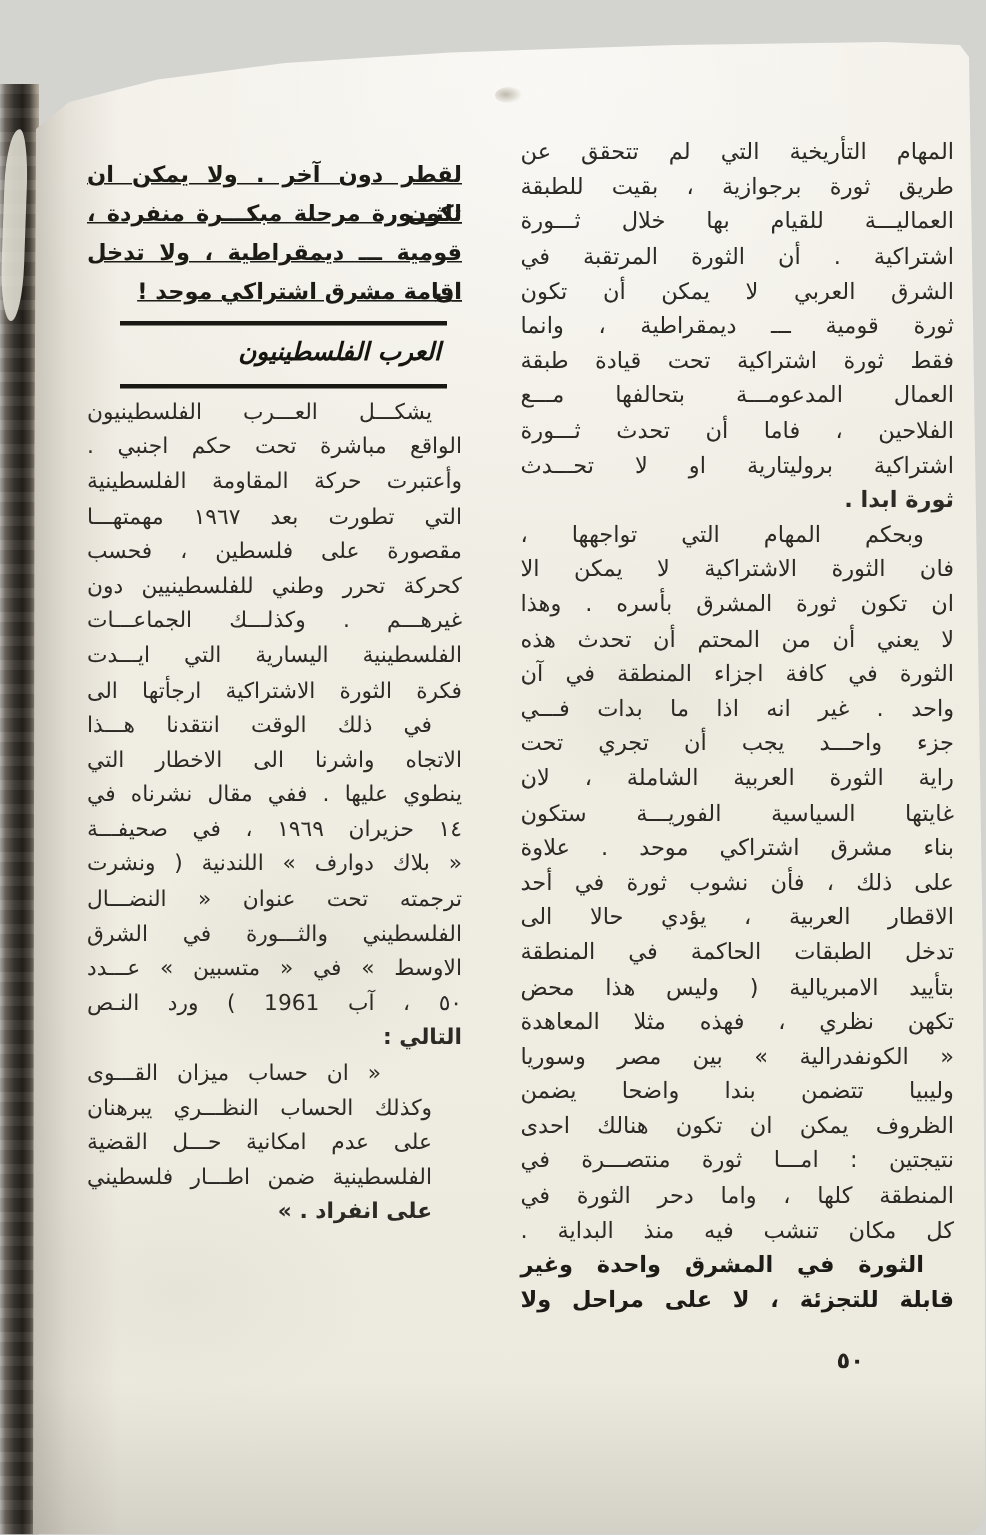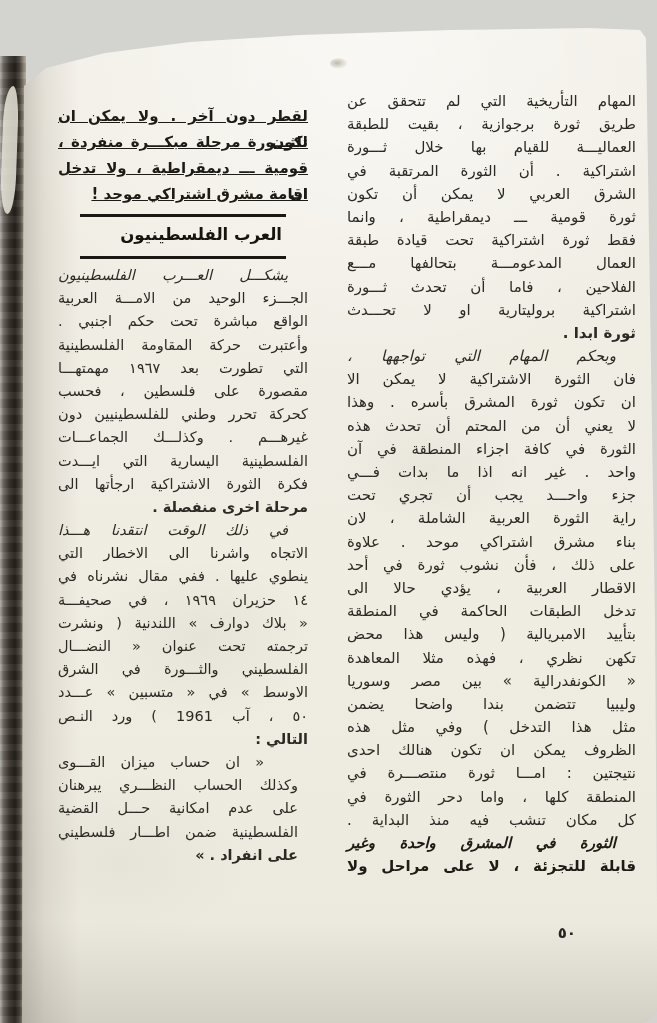--- a/index.html
+++ b/index.html
@@ -44,37 +44,38 @@
   .col{position:absolute;direction:rtl;color:#2c2a25;}
   .col-right{left:347px;top:90px;width:289px;font-size:15px;}
   .col-left{left:58px;top:103px;width:250px;font-size:14.5px;}
   .line{
     line-height:23.2px;height:23.2px;
     text-align:justify;text-align-last:justify;
     overflow:visible;
   }
   .line.end{text-align-last:right;font-weight:bold;}
   .line.bold{font-weight:700;color:#1d1b16;}
-  .line.ind{text-indent:20px;font-style:italic;}
+  .line.ind{text-indent:20px;}
   .line.ind2{text-indent:34px;}
-  .line.qt{margin-right:10px;}
+  .line.qt{margin-right:20px;}
   .intro .line{line-height:26px;height:26px;font-size:15px;text-decoration:underline;}
   
   .heading-block{
-    margin:7px 22px 5px 22px;
+    margin:7px 10px 5px 22px;
     border-top:3.5px solid #191813;
     border-bottom:3.5px solid #191813;
     padding:5px 4px 8px 0;
+    font-style:italic;
   }
   .heading{
     font-weight:700;font-size:16.5px;line-height:26px;
     text-align:right;color:#16140f;
   }
   .pagenum{
-    position:absolute;left:536px;top:924px;width:40px;
+    position:absolute;left:536px;top:898px;width:40px;
     direction:rtl;font-size:15px;font-weight:700;color:#26231e;
   }
 </style>
 </head>
 <body>
 
 <div class="gutter"></div>
 <div class="page-under"></div>
 
 <div class="page">
@@ -93,59 +94,57 @@
       <div class="line">اشتراكية بروليتارية او لا تحـــدث</div>
       <div class="line end">ثورة ابدا .</div>
       <div class="line ind">وبحكم المهام التي تواجهها ،</div>
       <div class="line">فان الثورة الاشتراكية لا يمكن الا</div>
       <div class="line">ان تكون ثورة المشرق بأسره . وهذا</div>
       <div class="line">لا يعني أن من المحتم أن تحدث هذه</div>
       <div class="line">الثورة في كافة اجزاء المنطقة في آن</div>
       <div class="line">واحد . غير انه اذا ما بدات فـــي</div>
       <div class="line">جزء واحـــد يجب أن تجري تحت</div>
       <div class="line">راية الثورة العربية الشاملة ، لان</div>
+      <div class="line">غايتها السياسية الفوريـــة ستكون</div>
       <div class="line">بناء مشرق اشتراكي موحد . علاوة</div>
       <div class="line">على ذلك ، فأن نشوب ثورة في أحد</div>
       <div class="line">الاقطار العربية ، يؤدي حالا الى</div>
       <div class="line">تدخل الطبقات الحاكمة في المنطقة</div>
       <div class="line">بتأييد الامبريالية ( وليس هذا محض</div>
       <div class="line">تكهن نظري ، فهذه مثلا المعاهدة</div>
       <div class="line">« الكونفدرالية » بين مصر وسوريا</div>
       <div class="line">وليبيا تتضمن بندا واضحا يضمن</div>
-      <div class="line">مثل هذا التدخل ) وفي مثل هذه</div>
       <div class="line">الظروف يمكن ان تكون هنالك احدى</div>
       <div class="line">نتيجتين : امـــا ثورة منتصـــرة في</div>
       <div class="line">المنطقة كلها ، واما دحر الثورة في</div>
       <div class="line">كل مكان تنشب فيه منذ البداية .</div>
       <div class="line bold ind">الثورة في المشرق واحدة وغير</div>
       <div class="line bold">قابلة للتجزئة ، لا على مراحل ولا</div>
     </div>
 
   <div class="col col-left">
     <div class="intro">
         <div class="line bold">لقطر دون آخر . ولا يمكن ان تكون</div>
         <div class="line bold">للثـــورة مرحلة مبكـــرة منفردة ،</div>
         <div class="line bold">قومية ـــ ديمقراطية ، ولا تدخل ان</div>
         <div class="line end bold">اقامة مشرق اشتراكي موحد !</div>
       </div>
     <div class="heading-block">
       <div class="heading">العرب الفلسطينيون</div>
     </div>
     <div class="bodytext">
         <div class="line ind">يشكـــل العـــرب الفلسطينيون</div>
-        <div class="line">الجـــزء الوحيد من الامـــة العربية</div>
         <div class="line">الواقع مباشرة تحت حكم اجنبي .</div>
         <div class="line">وأعتبرت حركة المقاومة الفلسطينية</div>
         <div class="line">التي تطورت بعد ١٩٦٧ مهمتهـــا</div>
         <div class="line">مقصورة على فلسطين ، فحسب</div>
         <div class="line">كحركة تحرر وطني للفلسطينيين دون</div>
         <div class="line">غيرهـــم . وكذلـــك الجماعـــات</div>
         <div class="line">الفلسطينية اليسارية التي ايـــدت</div>
         <div class="line">فكرة الثورة الاشتراكية ارجأتها الى</div>
-        <div class="line end">مرحلة اخرى منفصلة .</div>
         <div class="line ind">في ذلك الوقت انتقدنا هـــذا</div>
         <div class="line">الاتجاه واشرنا الى الاخطار التي</div>
         <div class="line">ينطوي عليها . ففي مقال نشرناه في</div>
         <div class="line">١٤ حزيران ١٩٦٩ ، في صحيفـــة</div>
         <div class="line">« بلاك دوارف » اللندنية ( ونشرت</div>
         <div class="line">ترجمته تحت عنوان « النضـــال</div>
         <div class="line">الفلسطيني والثـــورة في الشرق</div>
         <div class="line">الاوسط » في « متسبين » عـــدد</div>
         <div class="line">٥٠ ، آب 1961 ) ورد النـص</div>
         <div class="line end">التالي :</div>

